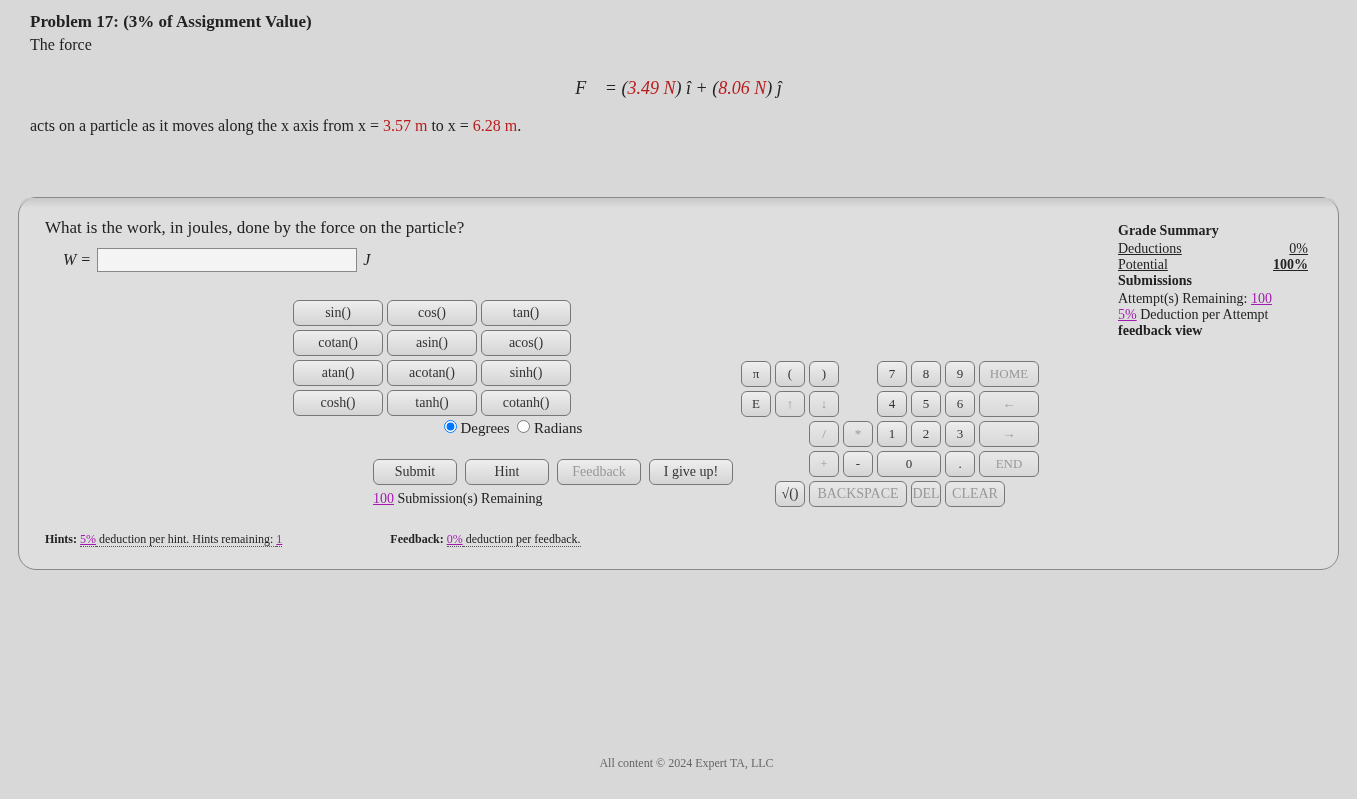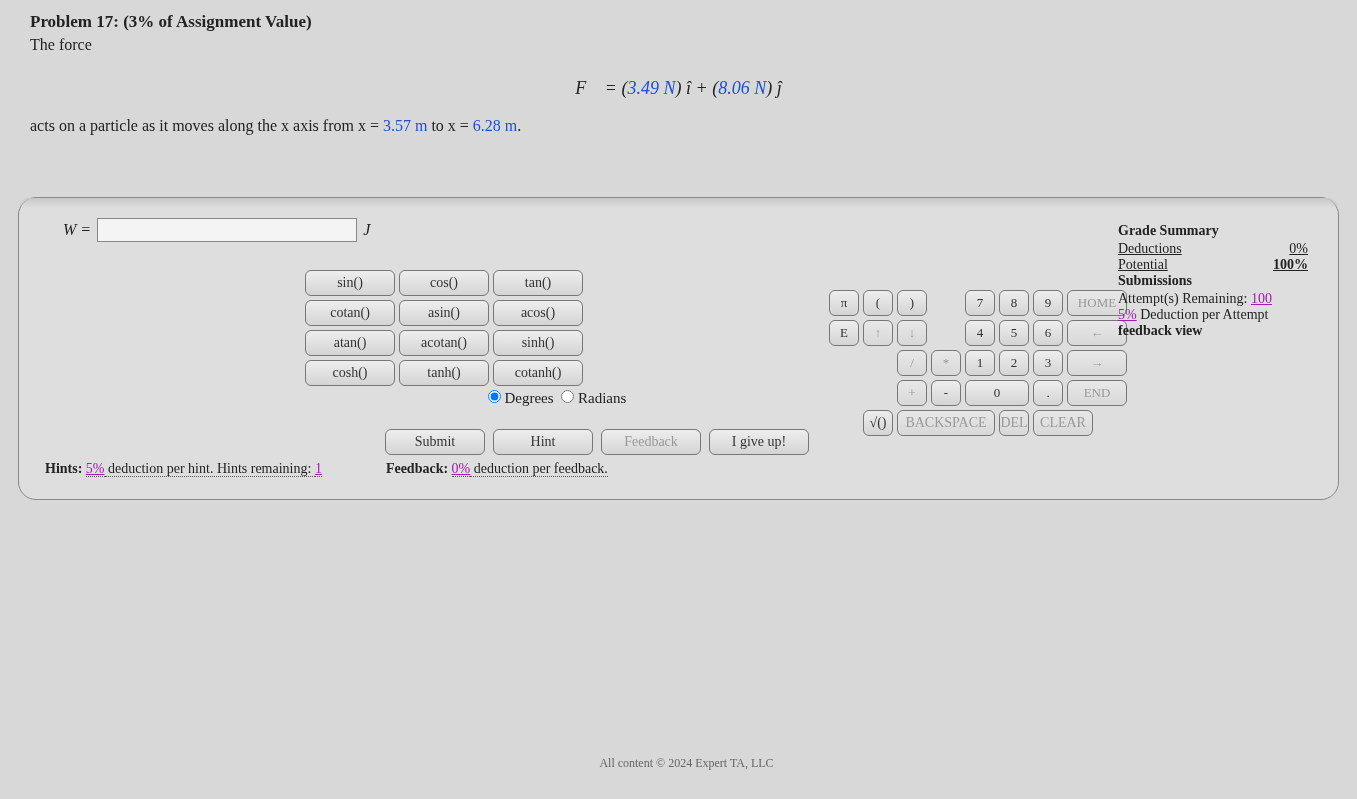--- a/index.html
+++ b/index.html
@@ -21,21 +21,21 @@
   }
   .problem-text {
     margin-top: 4px;
   }
   .equation {
     text-align: center;
     font-style: italic;
     margin: 18px 0;
     font-size: 18px;
   }
-  .red { color: #1d4ed8; }
+  .red { color: #b91c1c; }
   .acts-line {
     padding: 0 30px 12px 30px;
   }
   .panel {
     margin: 50px 18px 0 18px;
     border: 1px solid #888;
     border-radius: 18px;
     background: #dedede;
     padding: 20px 26px 22px 26px;
     position: relative;
@@ -64,22 +64,22 @@
     width: 260px;
     height: 24px;
     border: 1px solid #888;
     background: #f4f4f4;
     padding: 0 6px;
     font-family: inherit;
     font-size: 14px;
   }
   .body-row {
     display: flex;
-    gap: 20px;
-    align-items: center;
+    gap: 8px;
+    align-items: flex-end;
   }
   .spacer-left { width: 240px; flex-shrink: 0; }
   .keypad-area { flex-shrink: 0; }
   .fn-grid {
     display: grid;
     grid-template-columns: repeat(3, 90px);
     gap: 4px;
     margin-bottom: 2px;
   }
   .btn {
@@ -118,31 +118,31 @@
     grid-template-columns: 30px 30px 98px 30px 60px;
     gap: 4px;
     margin-top: 4px;
   }
   .submit-row {
     display: flex;
     gap: 8px;
     margin-top: 22px;
     justify-content: flex-start;
   }
-  .submit-row .btn { width: 100px; }
+  .submit-row .btn { width: 84px; }
   .submit-row .btn.feedback { color: #999; }
   .submissions-left {
     font-size: 14px;
     margin-top: 6px;
   }
   .hints-row {
     display: flex;
-    gap: 64px;
-    font-size: 14px;
-    margin-top: 6px;
+    gap: 108px;
+    font-size: 12px;
+    margin-top: 25px;
   }
   .hints-row .underline { border-bottom: 1px dotted #555; }
   .grade-box {
     position: absolute;
     right: 30px;
     top: 25px;
     font-size: 14px;
     width: 190px;
   }
   .grade-box .title { font-weight: bold; margin-bottom: 2px; }
@@ -169,20 +169,21 @@
 <div class="equation">
   <span>F⃗ = (</span><span class="red">3.49 N</span><span>) î + (</span><span class="red">8.06 N</span><span>) ĵ</span>
 </div>
 
 <div class="acts-line">
   <span>acts on a particle as it moves along the x axis from x = </span><span class="red">3.57 m</span><span> to x = </span><span class="red">6.28 m</span><span>.</span>
 </div>
 
 <div class="panel">
 
+  <div class="question">What is the work, in joules, done by the force on the particle?</div>
 
   <div class="answer-row">
     <span>W =</span>
     <input class="answer-input" type="text" value="" style="">
     <span>J</span>
   </div>
 
   <div class="body-row">
     <div class="spacer-left"></div>
 
@@ -205,20 +206,24 @@
         <label><input type="radio" name="angle" checked="" style=""> <span>Degrees</span></label>
         <label><input type="radio" name="angle" style=""> <span>Radians</span></label>
       </div>
 
       <div class="submit-row" style="margin-left:80px;">
         <button class="btn">Submit</button>
         <button class="btn">Hint</button>
         <button class="btn feedback">Feedback</button>
         <button class="btn">I give up!</button>
       </div>
+      <div class="submissions-left" style="margin-left:80px;">
+        <span class="link">100</span>
+        <span>Submission(s) Remaining</span>
+      </div>
     </div>
 
     <div>
       <div class="num-grid">
         <button class="btn">π</button>
         <button class="btn">(</button>
         <button class="btn">)</button>
         <button class="btn" style="grid-column:5">7</button>
         <button class="btn">8</button>
         <button class="btn">9</button>

